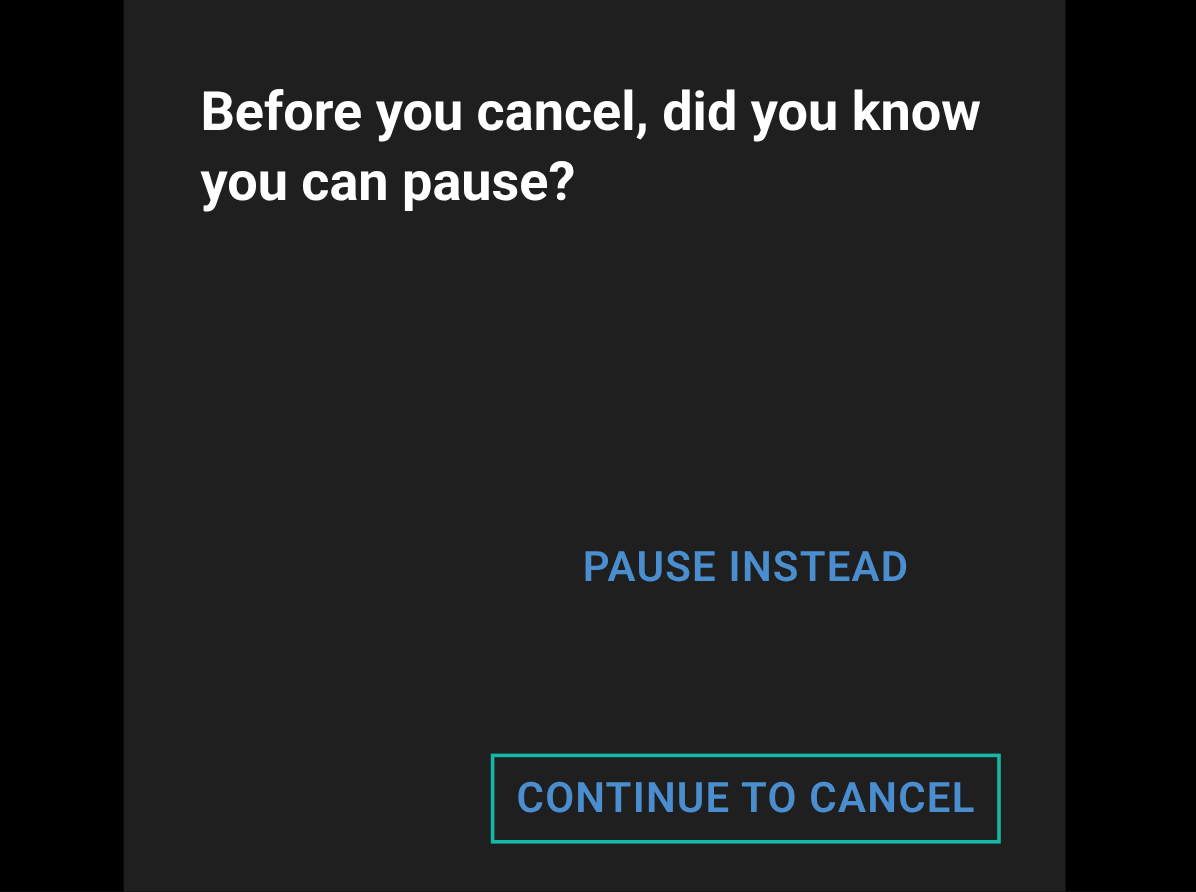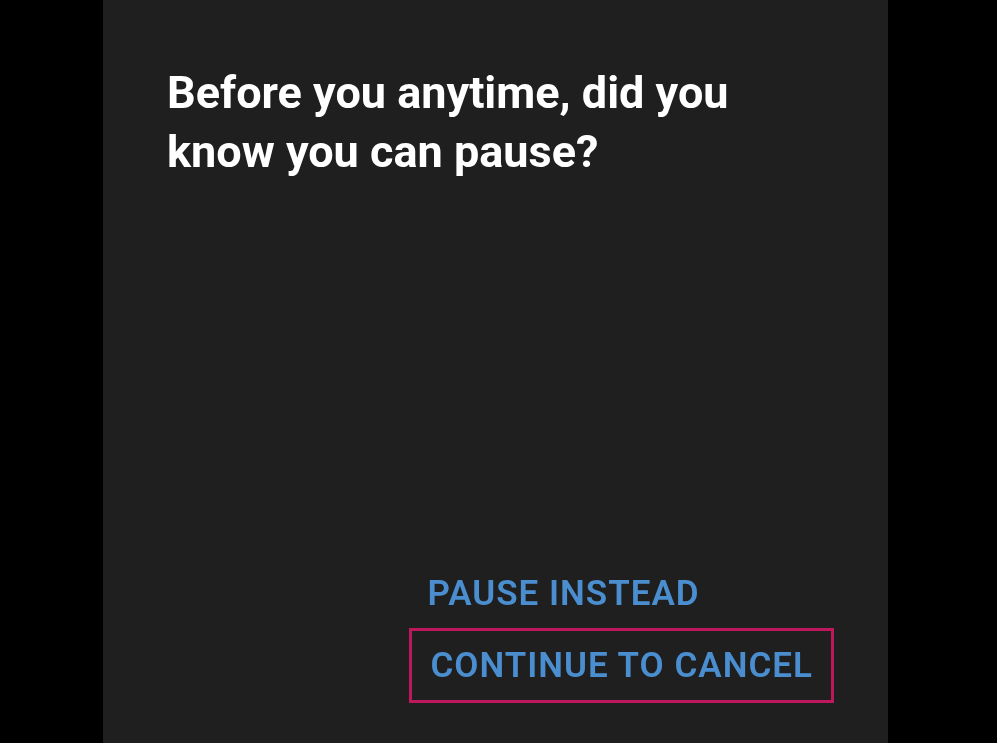--- a/index.html
+++ b/index.html
@@ -35,40 +35,42 @@
       font-size: 39px;
       font-weight: 400;
       line-height: 1.35;
     }
     .actions {
       position: absolute;
       right: 54px;
       bottom: 40px;
       display: flex;
       flex-direction: column;
-      align-items: flex-start;
+      align-items: center;
+      gap: 90px;
     }
     .btn {
       background: transparent;
       border: none;
       color: #4a8ed0;
       font-size: 35px;
       font-weight: 600;
       letter-spacing: 1px;
       cursor: pointer;
       font-family: inherit;
       padding: 14px 18px;
       text-align: right;
     }
     .btn-highlight {
-      border: 3px solid #be185d;
+      border: 3px solid #14b8a6;
+      margin-top: 31px;
     }
   </style>
 </head>
 <body>
 
 <div class="dialog">
-  <h1 class="dialog-title">Before you anytime, did you know you can pause?</h1>
+  <h1 class="dialog-title">Before you cancel, did you know you can pause?</h1>
   <div class="actions">
     <button class="btn">PAUSE INSTEAD</button>
     <button class="btn btn-highlight">CONTINUE TO CANCEL</button>
   </div>
 </div>
 
 </body></html>

